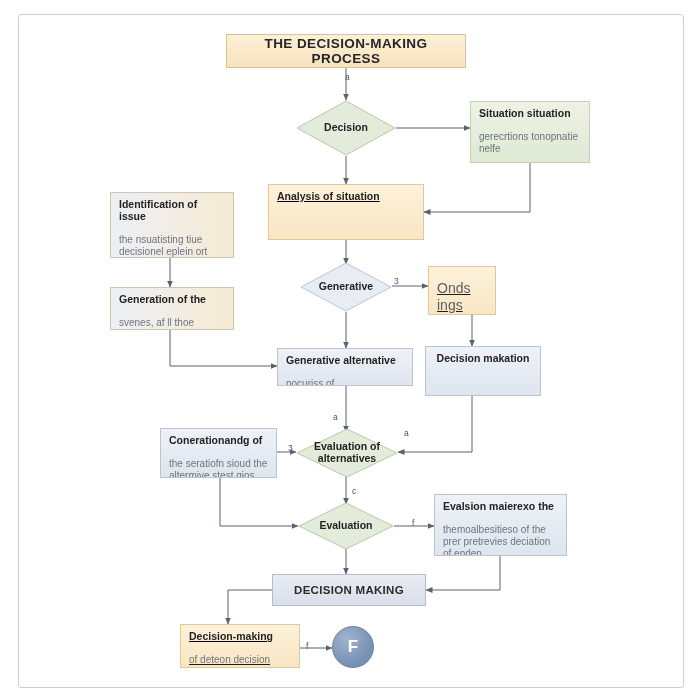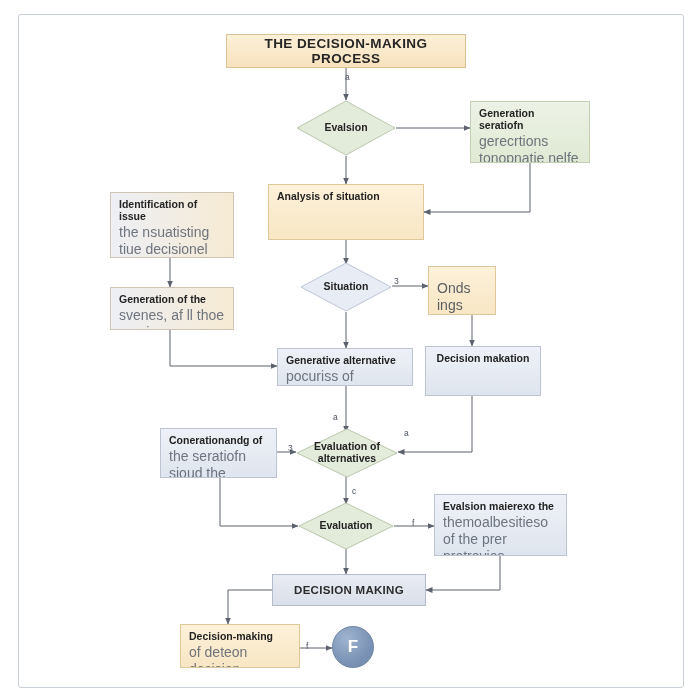--- a/index.html
+++ b/index.html
@@ -67,20 +67,21 @@
   }
   .band-box .t {
     font-size: 11.5px;
     font-weight: bold;
     color: #2b2b2b;
     letter-spacing: 0.3px;
   }
   .proc {
     background: linear-gradient(180deg, #fdf1da 0%, #f8e6c4 100%);
     border: 1px solid #ddc79b;
+    text-decoration: underline;
   }
   .proc-blue {
     background: linear-gradient(180deg, #eef1f7 0%, #dfe5ee 100%);
     border: 1px solid #bcc4d1;
   }
   .proc-mixed {
     background: linear-gradient(90deg, #edeff5 0%, #f6ead3 100%);
     border: 1px solid #cfc5b4;
   }
   .proc-green {
@@ -88,25 +89,25 @@
     border: 1px solid #c3d0b2;
   }
   .proc .h, .proc-blue .h, .proc-mixed .h, .proc-green .h {
     font-size: 10.5px;
     font-weight: bold;
     color: #232323;
     line-height: 1.15;
     display: block;
   }
   .proc .b, .proc-blue .b, .proc-mixed .b, .proc-green .b {
-    font-size: 14px;
+    font-size: 10px;
     color: #5d6470;
     line-height: 1.22;
     display: block;
-    margin-top: 2px;
+    margin-top: 12px;
     filter: blur(0.45px);
     opacity: 0.88;
   }
   .dia {
     position: absolute;
     display: flex;
     align-items: center;
     justify-content: center;
   }
   .dia .shape {
@@ -205,42 +206,42 @@
   </svg>
 
   <div class="node title-box" style="left:226px; top:34px; width:240px; height:34px;">
     <span class="t">THE DECISION-MAKING PROCESS</span>
   </div>
 
   <div class="dia" style="left:296px; top:100px; width:100px; height:56px;">
     <svg class="shape" viewBox="0 0 100 56">
       <polygon points="50,1 99,28 50,55 1,28" fill="#e3ebdb" stroke="#b9c8ab" stroke-width="1"></polygon>
     </svg>
-    <span class="lab">Evalsion</span>
+    <span class="lab">Decision</span>
   </div>
 
   <div class="node proc-green" style="left:470px; top:101px; width:120px; height:62px;">
-    <span class="h">Generation seratiofn</span>
+    <span class="h">Situation situation</span>
     <span class="b">gerecrtions tonopnatie nelfe</span>
   </div>
 
   <div class="node proc" style="left:268px; top:184px; width:156px; height:56px;">
     <span class="h">Analysis of situation</span>
   </div>
 
   <div class="node proc-mixed" style="left:110px; top:192px; width:124px; height:66px;">
     <span class="h">Identification of issue</span>
     <span class="b">the nsuatisting tiue decisionel eplein ort Issue</span>
   </div>
 
   <div class="dia" style="left:300px; top:262px; width:92px; height:50px;">
     <svg class="shape" viewBox="0 0 92 50">
       <polygon points="46,1 91,25 46,49 1,25" fill="#e7ecf5" stroke="#bcc6d6" stroke-width="1"></polygon>
     </svg>
-    <span class="lab">Situation</span>
+    <span class="lab">Generative</span>
   </div>
 
   <div class="node proc" style="left:428px; top:266px; width:68px; height:49px;">
     <span class="b" style="font-size:14px;color:#454b55;font-weight:normal;margin-top:8px;">Onds ings ipbote misuses</span>
   </div>
 
   <div class="node proc-blue" style="left:277px; top:348px; width:136px; height:38px;">
     <span class="h">Generative alternative</span>
     <span class="b">pocuriss of ahernelencence buecaties.</span>
   </div>

